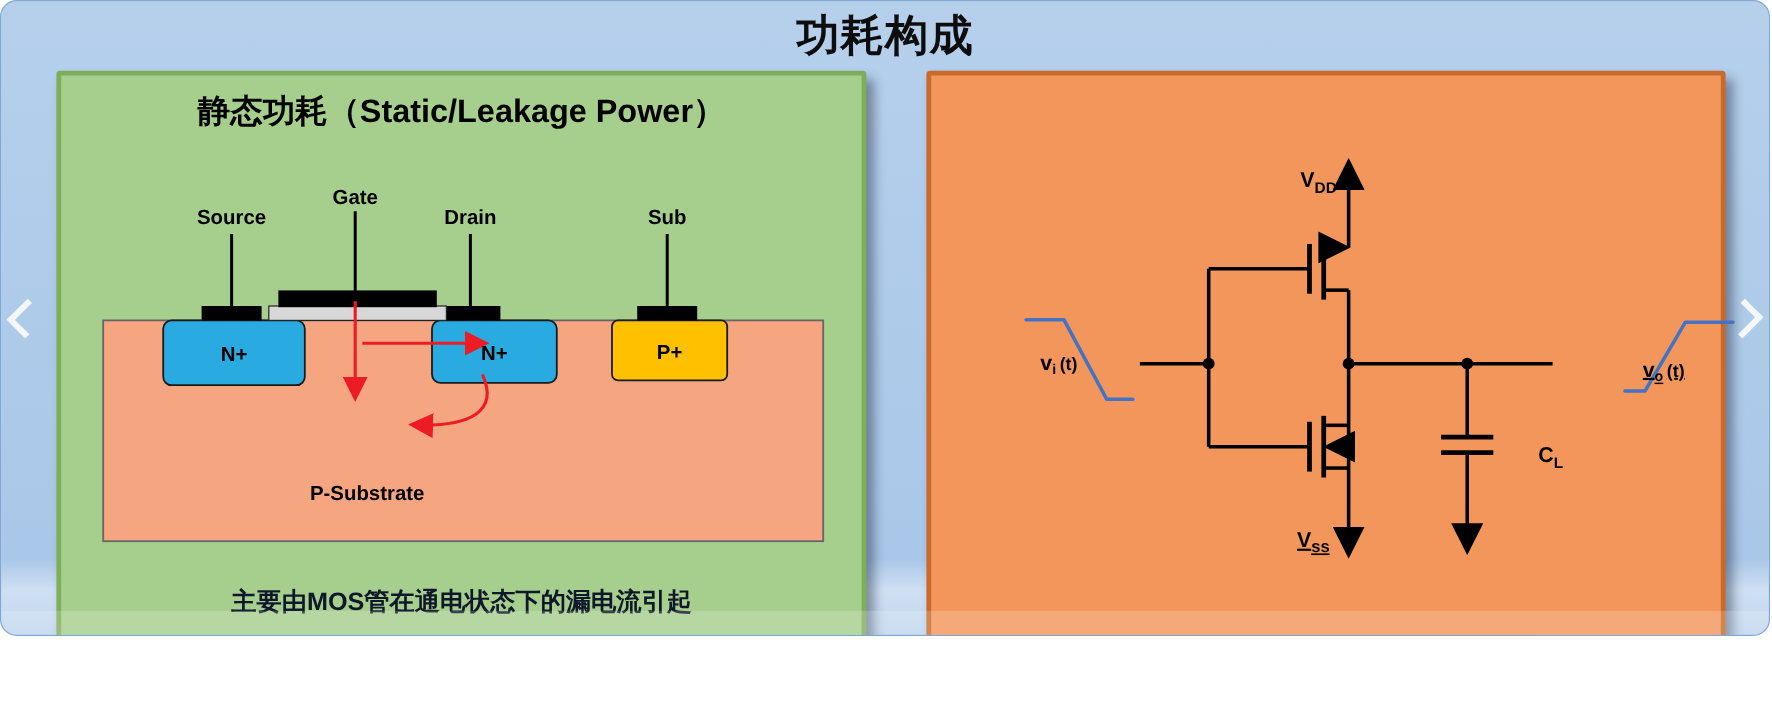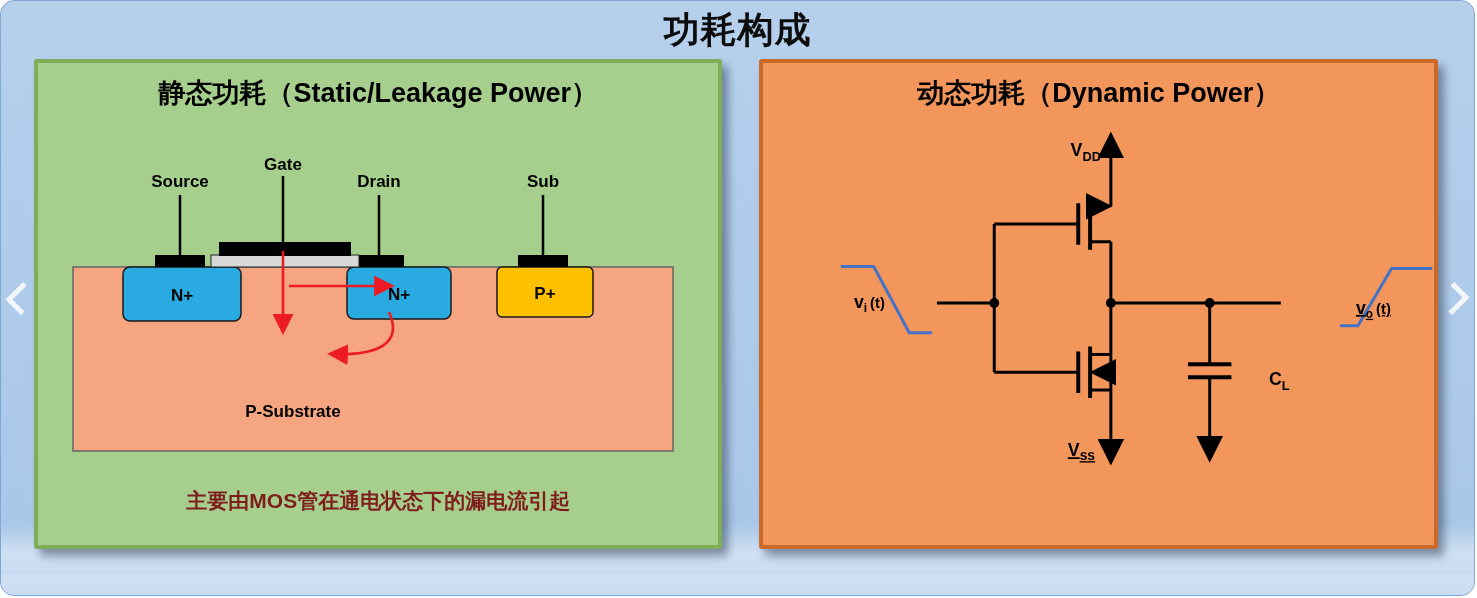--- a/index.html
+++ b/index.html
@@ -1,33 +1,33 @@
 <!DOCTYPE html>
 <html><head>
 <meta charset="utf-8">
 <style>
   html,body{margin:0;padding:0;background:#ffffff;}
   body{width:1477px;height:598px;font-family:"Liberation Sans","DejaVu Sans",sans-serif;}
   .slide{
-    position:relative;width:1475px;height:596px;box-sizing:border-box;
+    position:relative;width:1475px;height:530px;box-sizing:border-box;
     border:1px solid #7fa7d4;border-radius:14px;overflow:hidden;
     background:linear-gradient(180deg,#b6d0ec 0%,#a9c7e8 88%,#cfe0f3 93%,#bfd5ee 100%);
   }
   .slide-title{
     text-align:center;font-size:36px;font-weight:bold;color:#0d0d0d;
     padding-top:6px;line-height:46px;letter-spacing:1px;
   }
   .panels{display:flex;padding:0 36px 0 33px;gap:37px;margin-top:6px;}
   .panel{position:relative;height:490px;box-sizing:border-box;border-radius:3px;
-    box-shadow:6px 7px 9px rgba(30,40,60,0.45);}
+    box-shadow:6px 7px 9px rgba(30,40,60,0.45);margin-left:13px;}
   .panel.static{width:690px;background:#a6cf8d;border:4px solid #7fae5a;}
   .panel.dynamic{width:680px;background:#f3965b;border:4px solid #c96a2b;}
   .panel h2{margin:12px 0 0;text-align:center;font-size:27px;font-weight:bold;color:#000;}
   .caption{position:absolute;bottom:30px;left:0;right:0;text-align:center;
-    font-size:21px;font-weight:bold;color:#7f1d1d;}
+    font-size:21px;font-weight:bold;color:#0f172a;}
   .mos-svg{position:absolute;top:92px;left:11px;}
   .circuit-svg{position:absolute;top:57px;left:0;}
   svg text{font-family:"Liberation Sans","DejaVu Sans",sans-serif;font-weight:bold;fill:#000;}
   .mos-svg text{font-size:17px;text-anchor:middle;}
   .circuit-svg text{font-size:18px;}
   .chev{position:absolute;top:50%;transform:translateY(-50%);width:30px;height:46px;
     display:flex;align-items:center;justify-content:center;cursor:pointer;z-index:5;}
   .chev.prev{left:2px;}
   .chev.next{right:2px;}
   .chevron-shape{width:20px;height:20px;border-left:5px solid rgba(255,255,255,0.85);
@@ -93,21 +93,20 @@
         <text x="133" y="146">N+</text>
         <text x="350" y="145">N+</text>
         <text x="496" y="144">P+</text>
         <text x="244" y="262">P-Substrate</text>
       </svg>
 
       <div class="caption">主要由MOS管在通电状态下的漏电流引起</div>
     </section>
 
     <section class="panel dynamic">
-      <h2>动态功耗（Dynamic Power）</h2>
 
       <svg class="circuit-svg" viewBox="0 0 680 380" width="672" height="376">
         <defs>
           <marker id="cb" markerWidth="9" markerHeight="9" refX="7.5" refY="4.5" orient="auto">
             <path d="M0,0 L9,4.5 L0,9 Z" fill="#000"></path>
           </marker>
         </defs>
 
         <g stroke="#000" stroke-width="3" fill="none">
 

